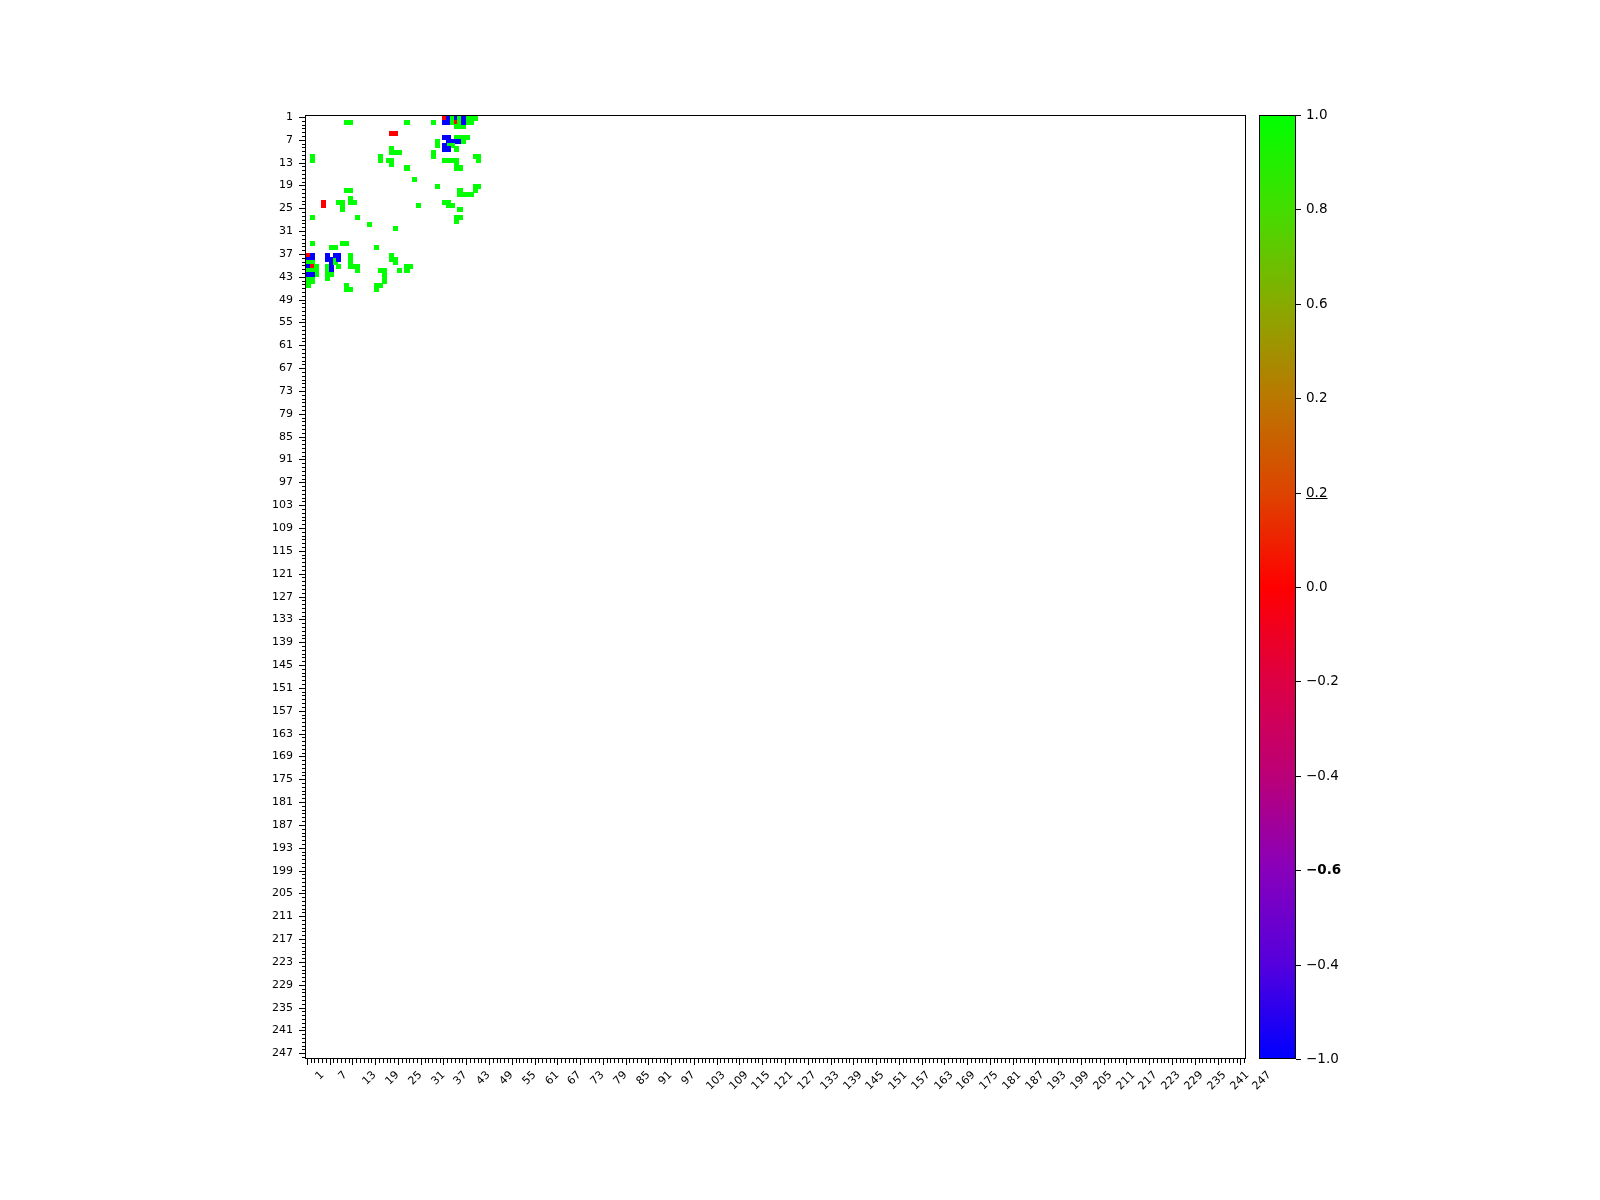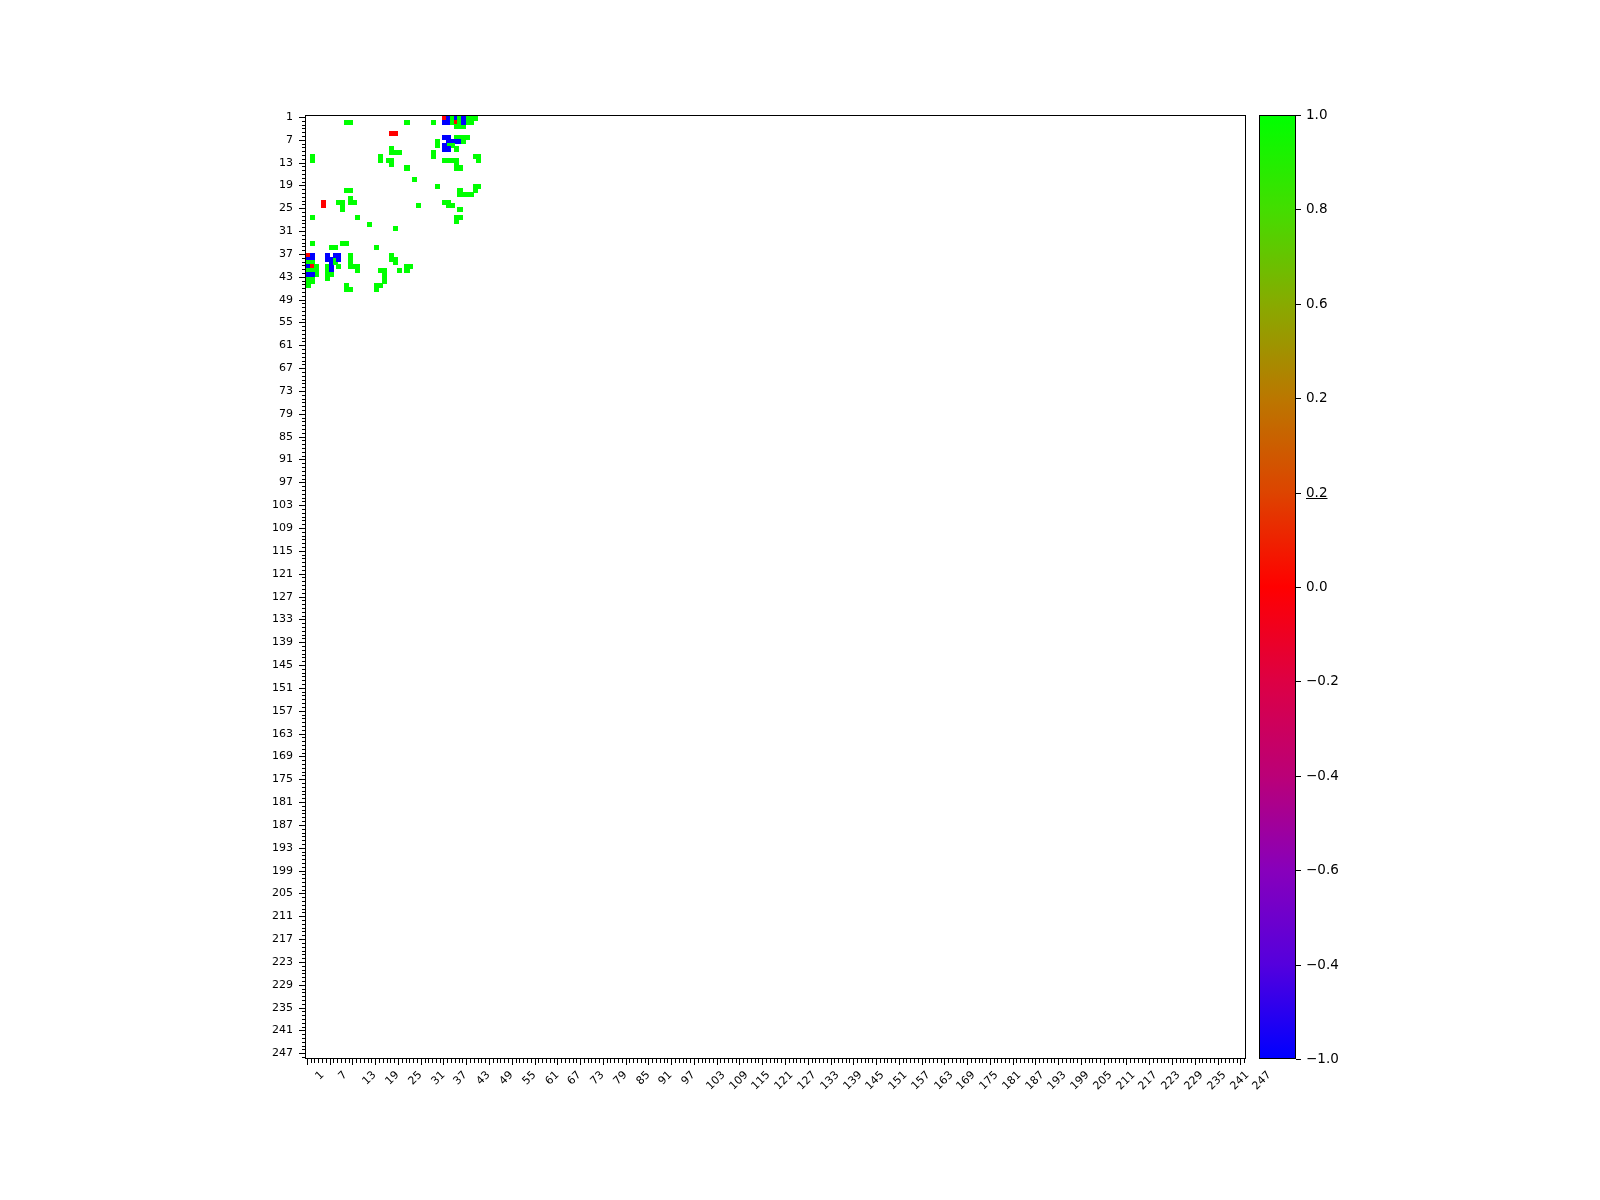--- a/index.html
+++ b/index.html
@@ -1015,20 +1015,20 @@
       <div class="cb-label" style="left:1306px;top:391.20px;">0.2</div>
       <div class="cb-tick" style="left:1296px;top:492.60px;"></div>
       <div class="cb-label" style="left:1306px;top:485.60px;text-decoration:underline;">0.2</div>
       <div class="cb-tick" style="left:1296px;top:587.00px;"></div>
       <div class="cb-label" style="left:1306px;top:580.00px;">0.0</div>
       <div class="cb-tick" style="left:1296px;top:681.40px;"></div>
       <div class="cb-label" style="left:1306px;top:674.40px;">−0.2</div>
       <div class="cb-tick" style="left:1296px;top:775.80px;"></div>
       <div class="cb-label" style="left:1306px;top:768.80px;">−0.4</div>
       <div class="cb-tick" style="left:1296px;top:870.20px;"></div>
-      <div class="cb-label" style="left:1306px;top:863.20px;">−0.6</div>
+      <div class="cb-label" style="left:1306px;top:863.20px;font-weight:bold;">−0.6</div>
       <div class="cb-tick" style="left:1296px;top:964.60px;"></div>
       <div class="cb-label" style="left:1306px;top:957.60px;">−0.4</div>
       <div class="cb-tick" style="left:1296px;top:1059.00px;"></div>
       <div class="cb-label" style="left:1306px;top:1052.00px;">−1.0</div>
     </div>
 
 </div>
 
 </body></html>

